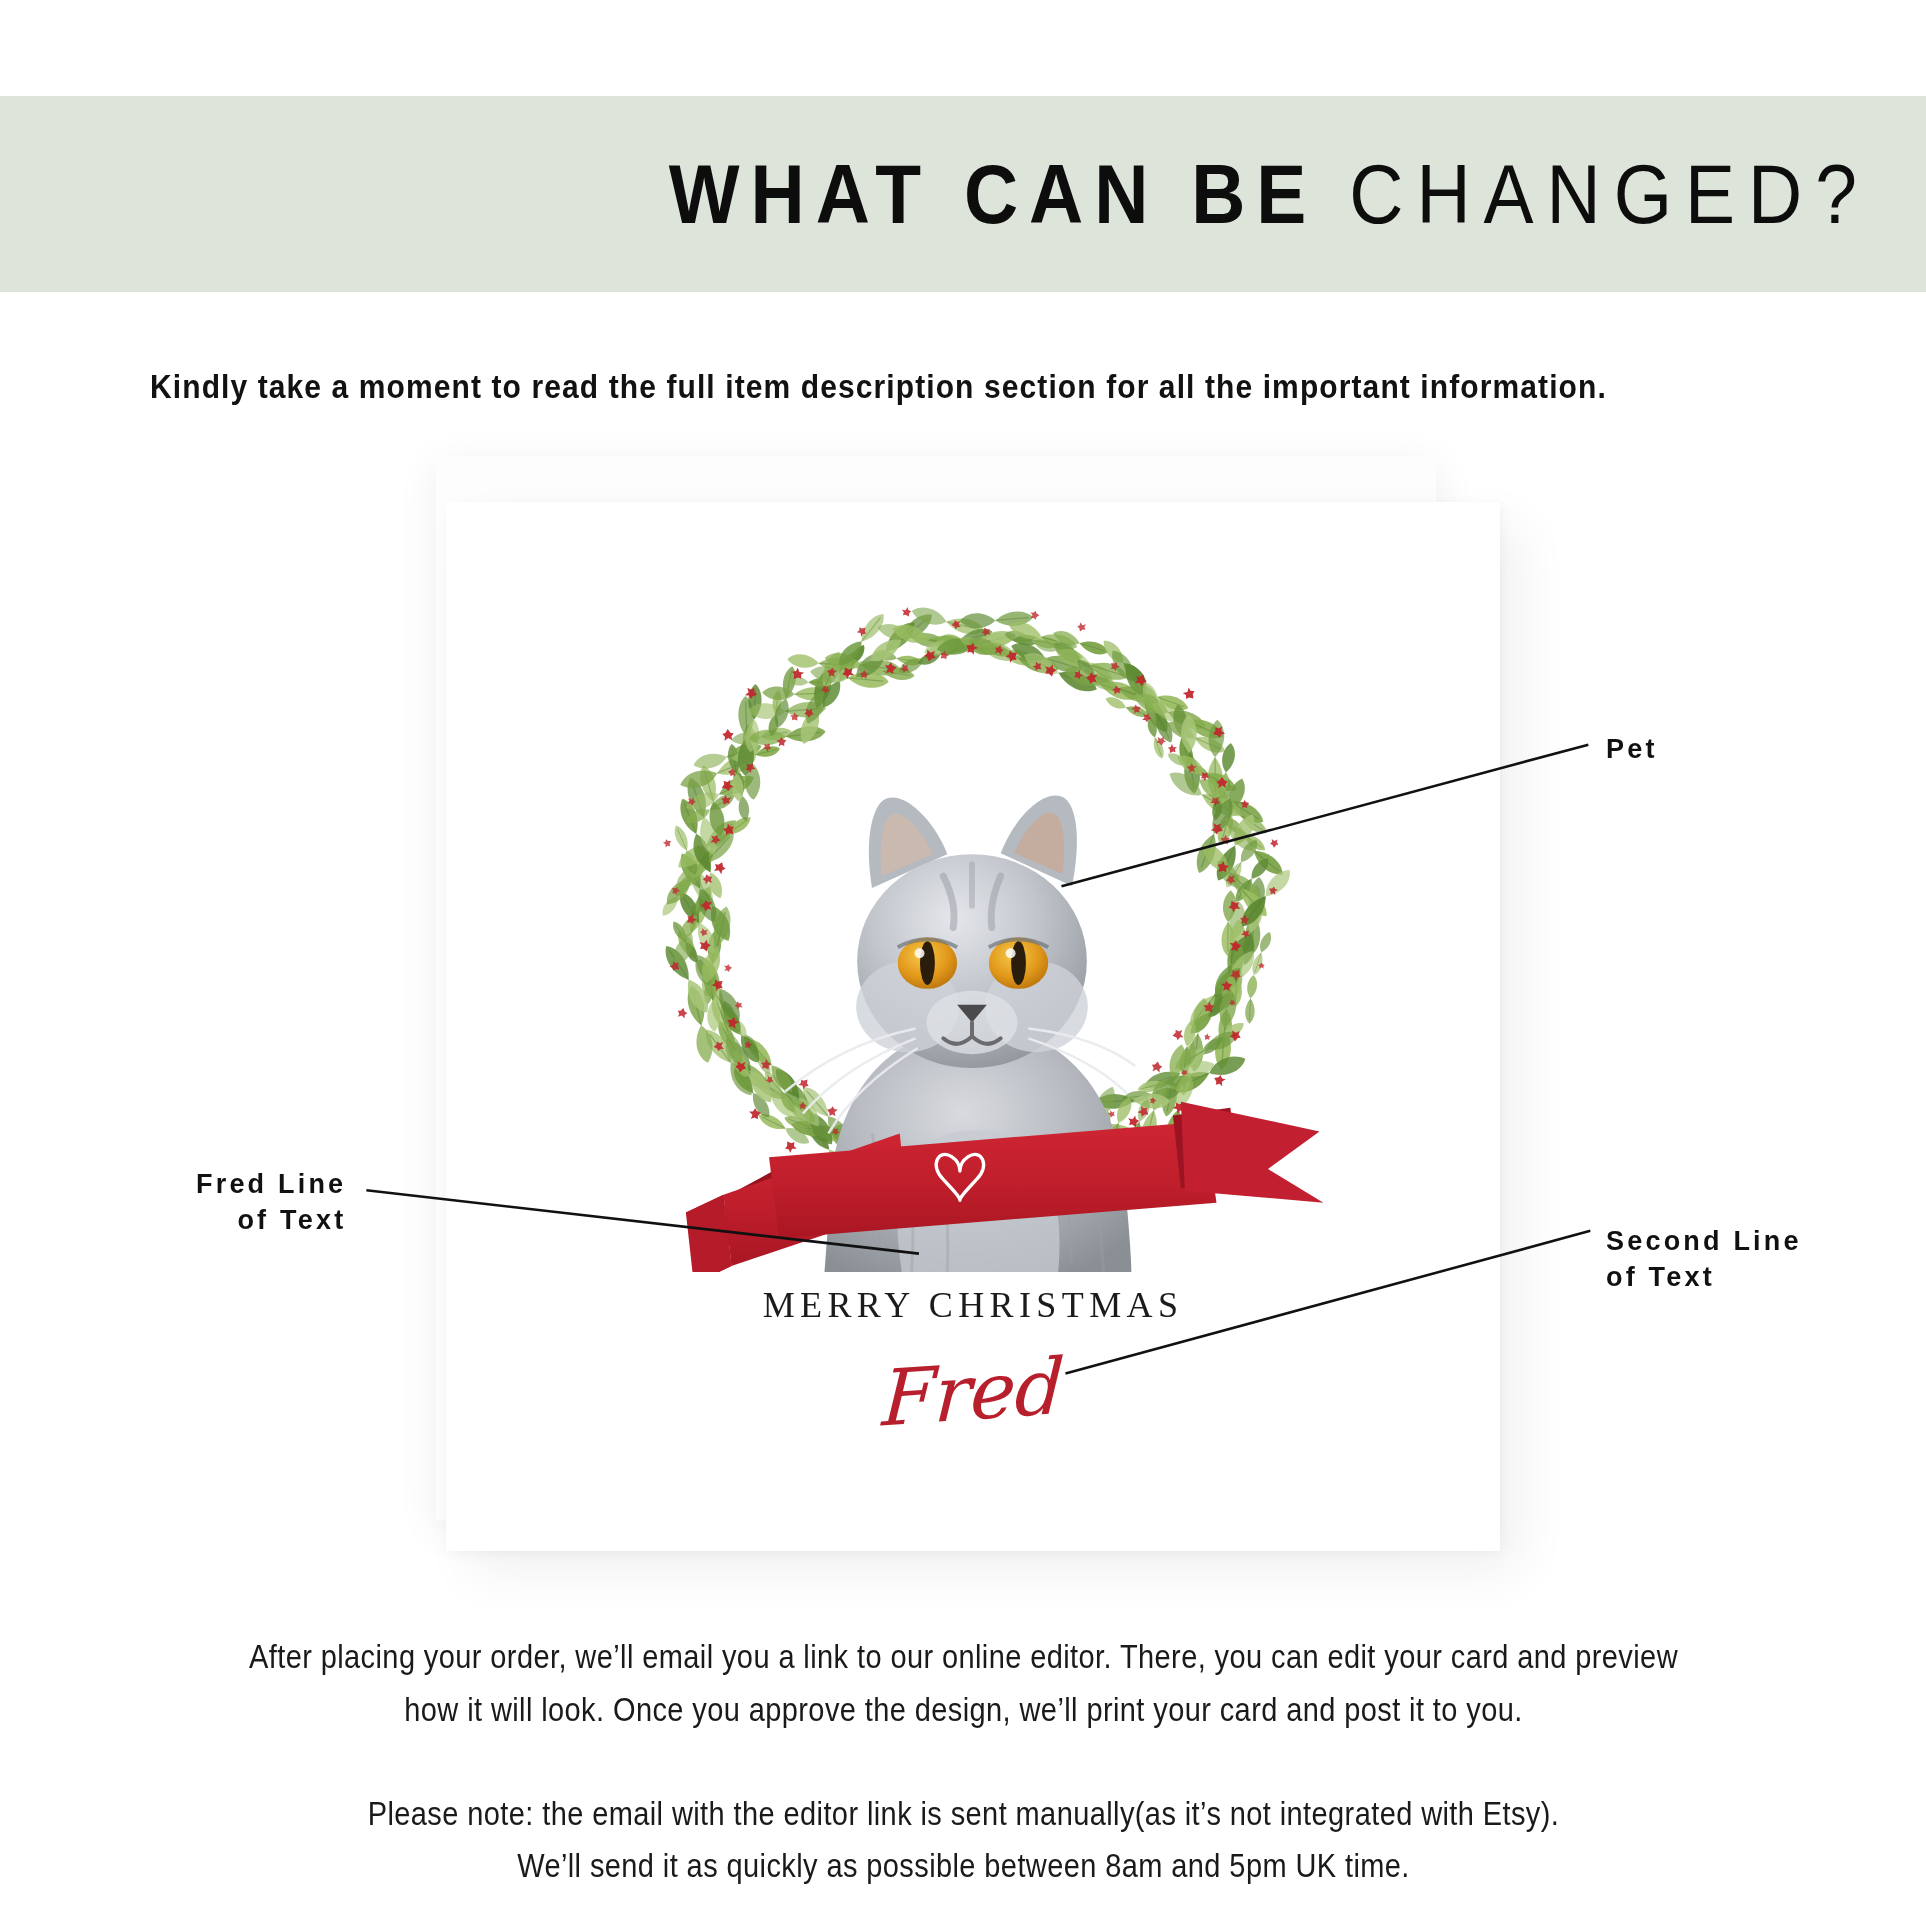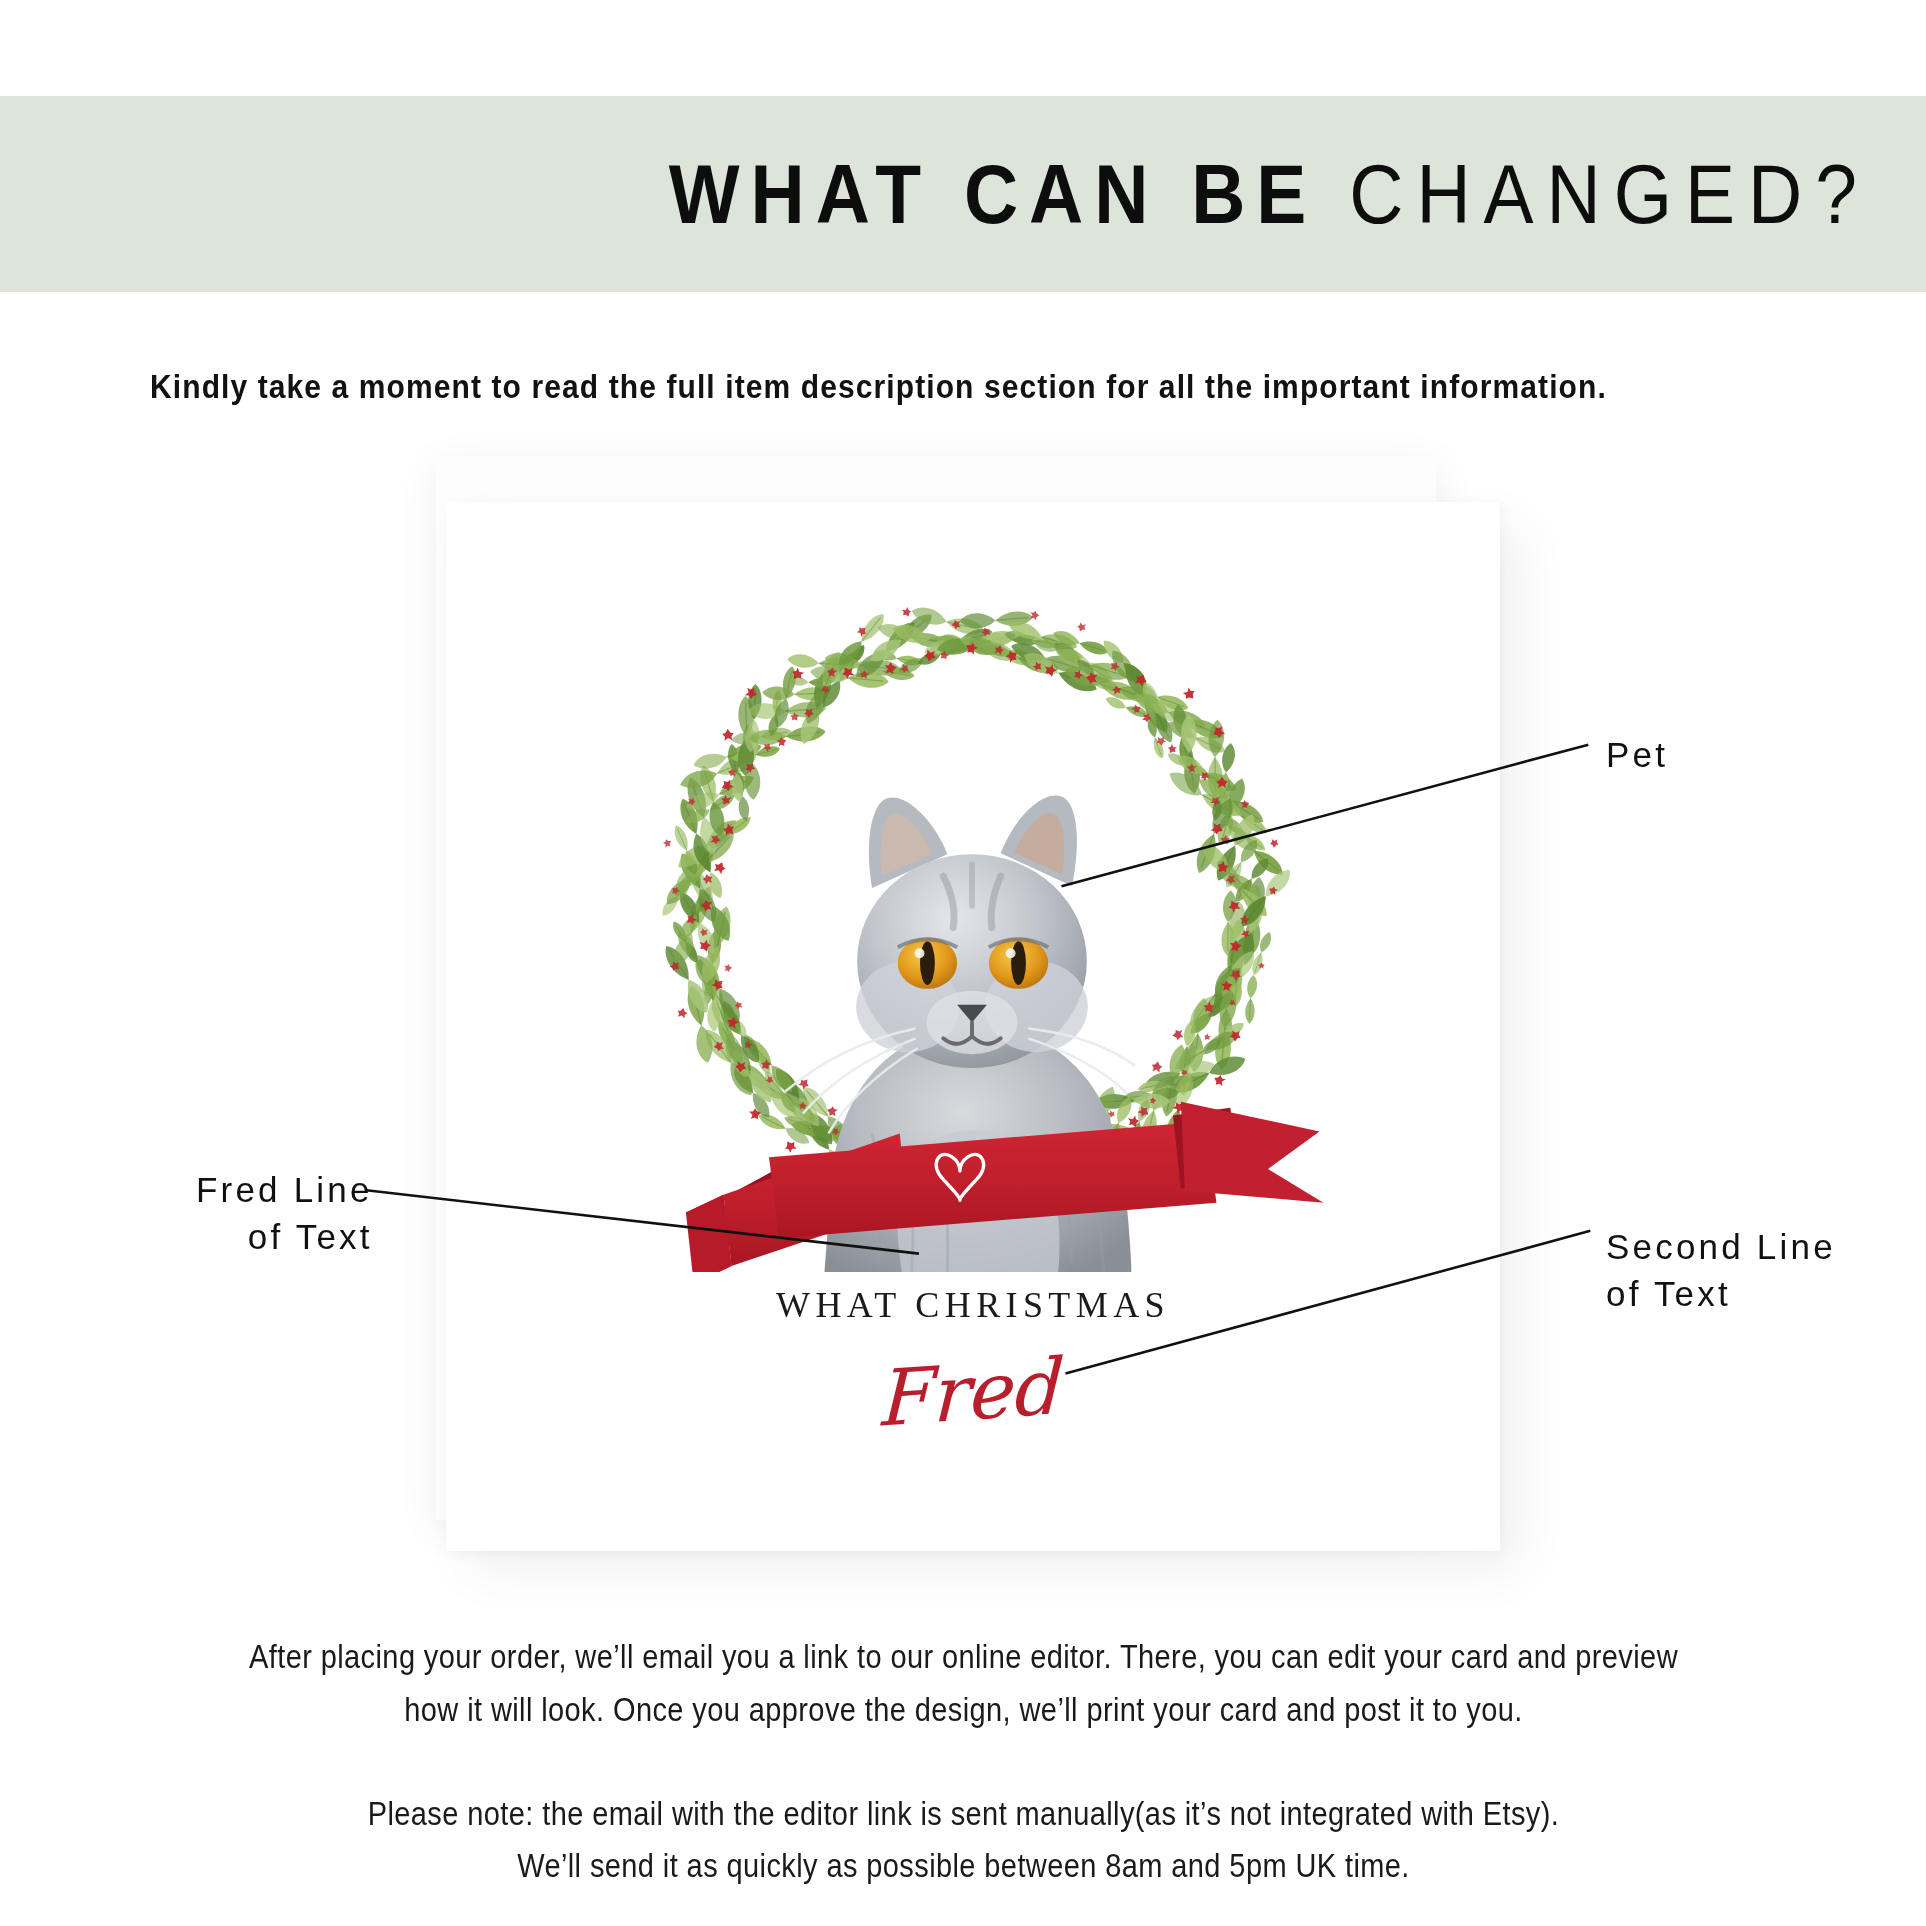--- a/index.html
+++ b/index.html
@@ -73,21 +73,21 @@
     font-size:77px;
     color:#b81f2c;
     letter-spacing:-1px;
     transform:rotate(-4deg) skewX(-7deg);
   }
 
   
   .ann{
     position:absolute;
     font-family:"Liberation Sans Narrow","Liberation Sans",sans-serif;
-    font-weight:400;font-size:35px;letter-spacing:3.2px;color:#111;
+    font-weight:700;font-size:27px;letter-spacing:3.2px;color:#111;
     line-height:1.35;white-space:nowrap;
   }
   .ann-pet{left:1606px;top:731px;}
   .ann-first{left:196px;top:1166px;text-align:right;}
   .ann-second{left:1606px;top:1223px;text-align:left;}
 
   .leaders{position:absolute;inset:0;pointer-events:none;}
 
   
   .footer{
@@ -1286,21 +1286,21 @@
             <path d="M604 542 L662 534 L670 608 L612 616 Z" fill="#9c1421"></path>
             <path d="M612 528 L752 558 L700 596 L756 630 L616 618 Z" fill="#c22030"></path>
 
             <g transform="translate(372,596) scale(1.05)">
               <path d="M0 10 C-14 -4 -4 -20 8 -12 C14 -8 16 -2 16 2 C16 -2 18 -8 24 -12 C36 -20 46 -4 32 10 C24 19 16 26 16 30 C16 26 8 19 0 10 Z" fill="none" stroke="#ffffff" stroke-width="3.2" stroke-linecap="round" stroke-linejoin="round"></path>
             </g>
           </g>
         </svg>
       </div>
 
-      <div class="card-line1">WHAT CHRISTMAS</div>
+      <div class="card-line1">MERRY CHRISTMAS</div>
       <div class="card-line2">Fred</div>
     </div>
   </div>
 
   <svg class="leaders" width="1927" height="1927" viewBox="0 0 1946 1946">
     <line x1="1072" y1="895" x2="1604" y2="752" stroke="#111" stroke-width="2.6"></line>
     <line x1="370" y1="1202" x2="928" y2="1266" stroke="#111" stroke-width="2.6"></line>
     <line x1="1076" y1="1387" x2="1606" y2="1243" stroke="#111" stroke-width="2.6"></line>
   </svg>
 

